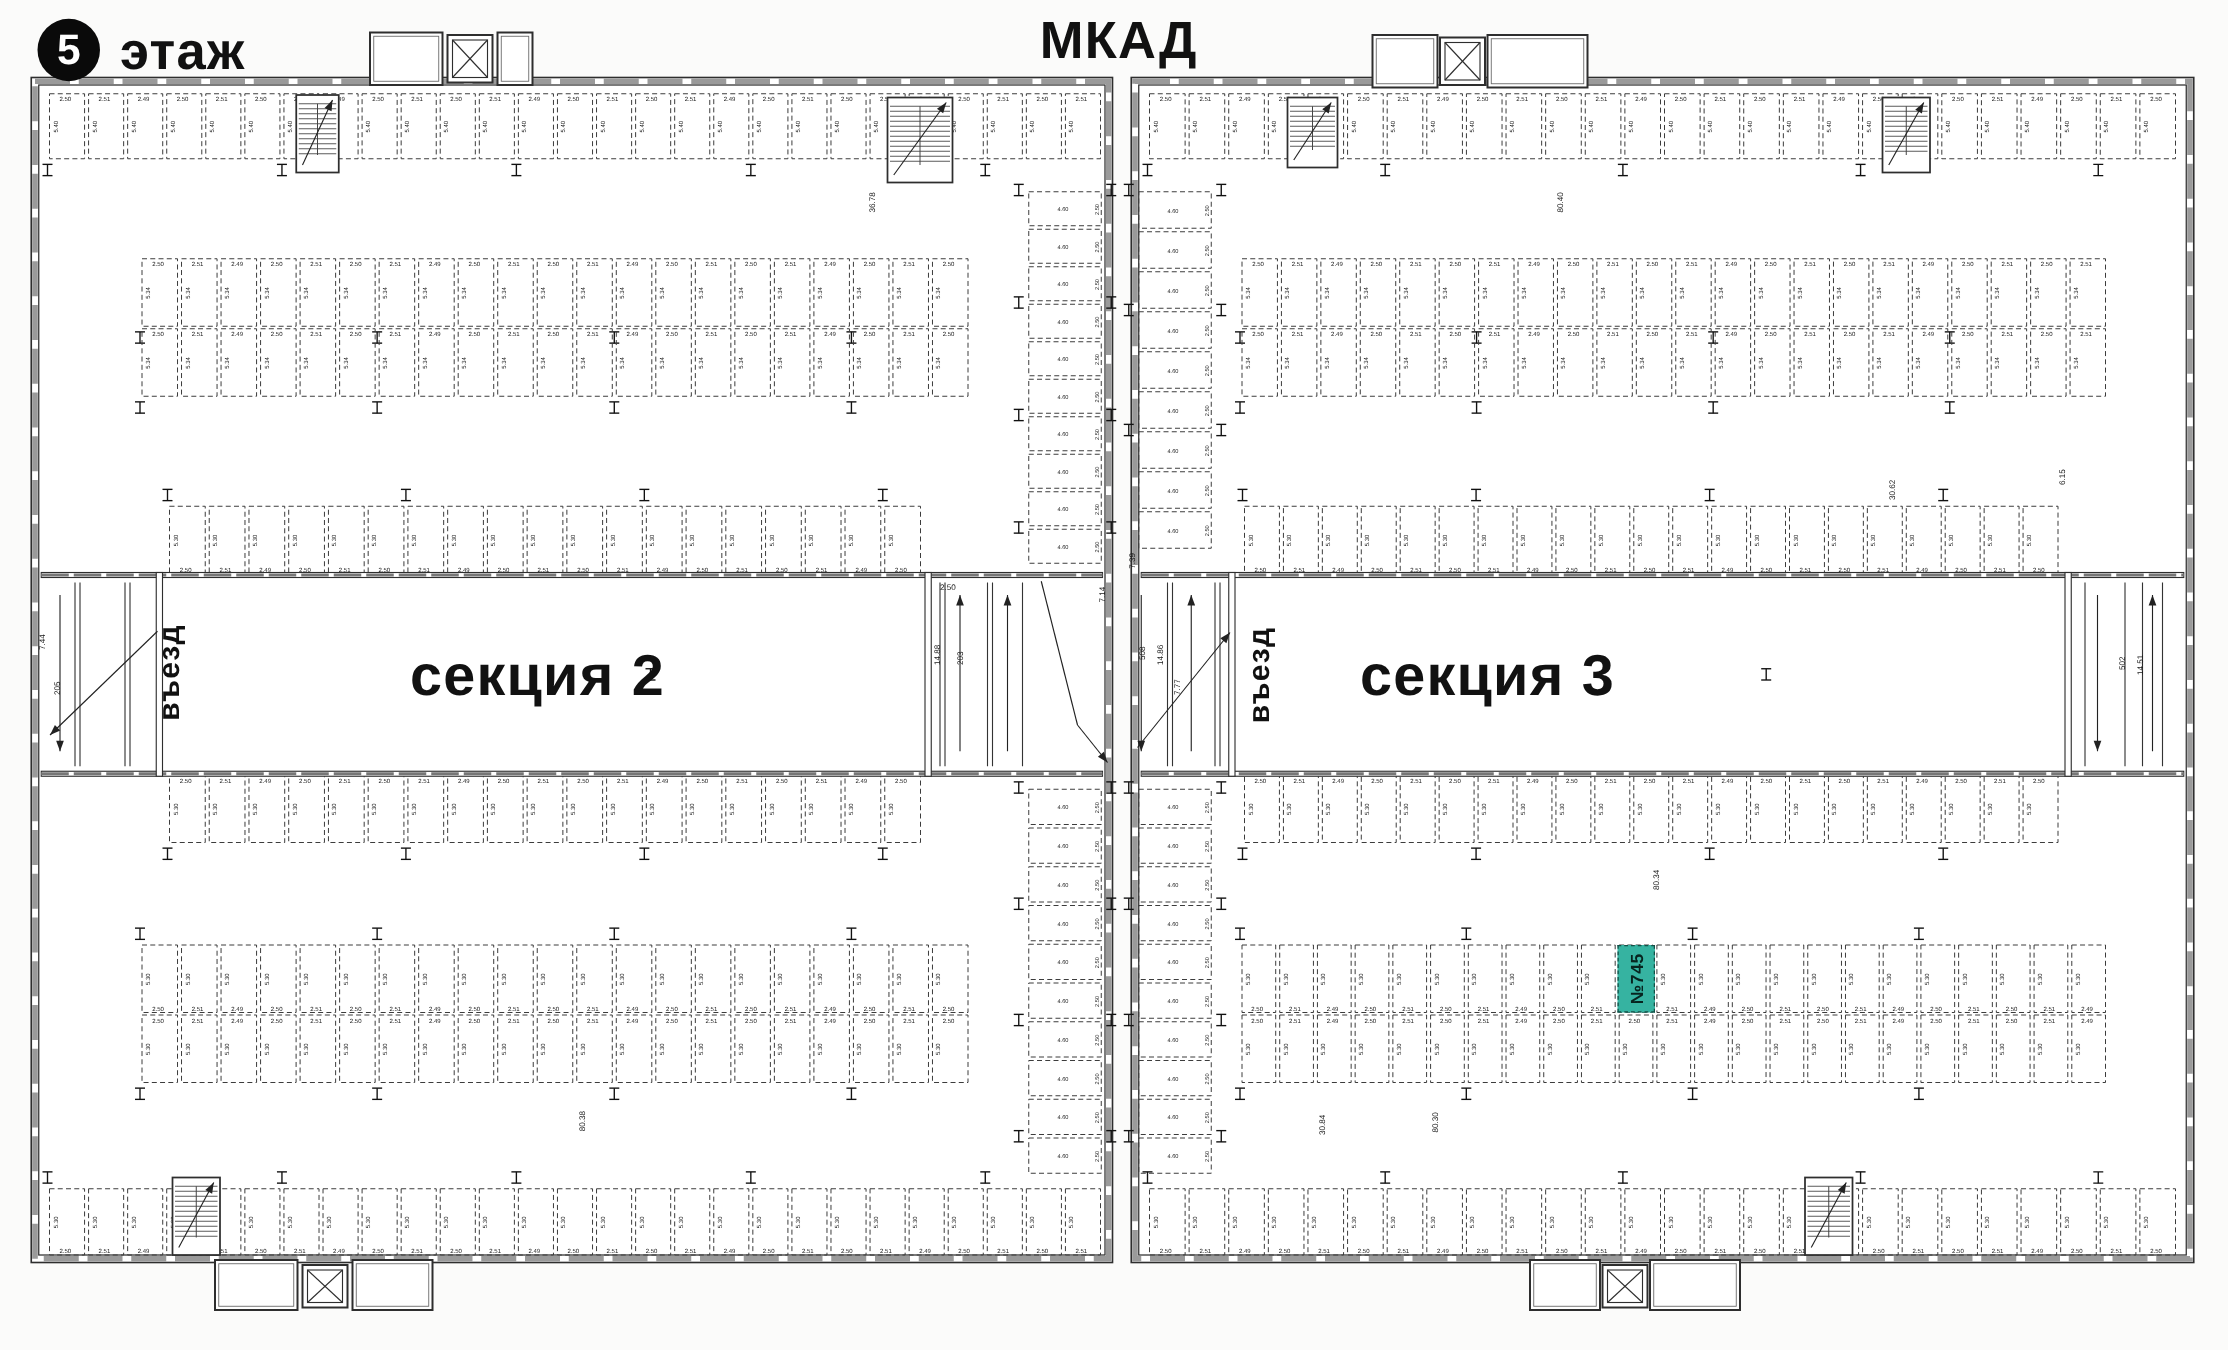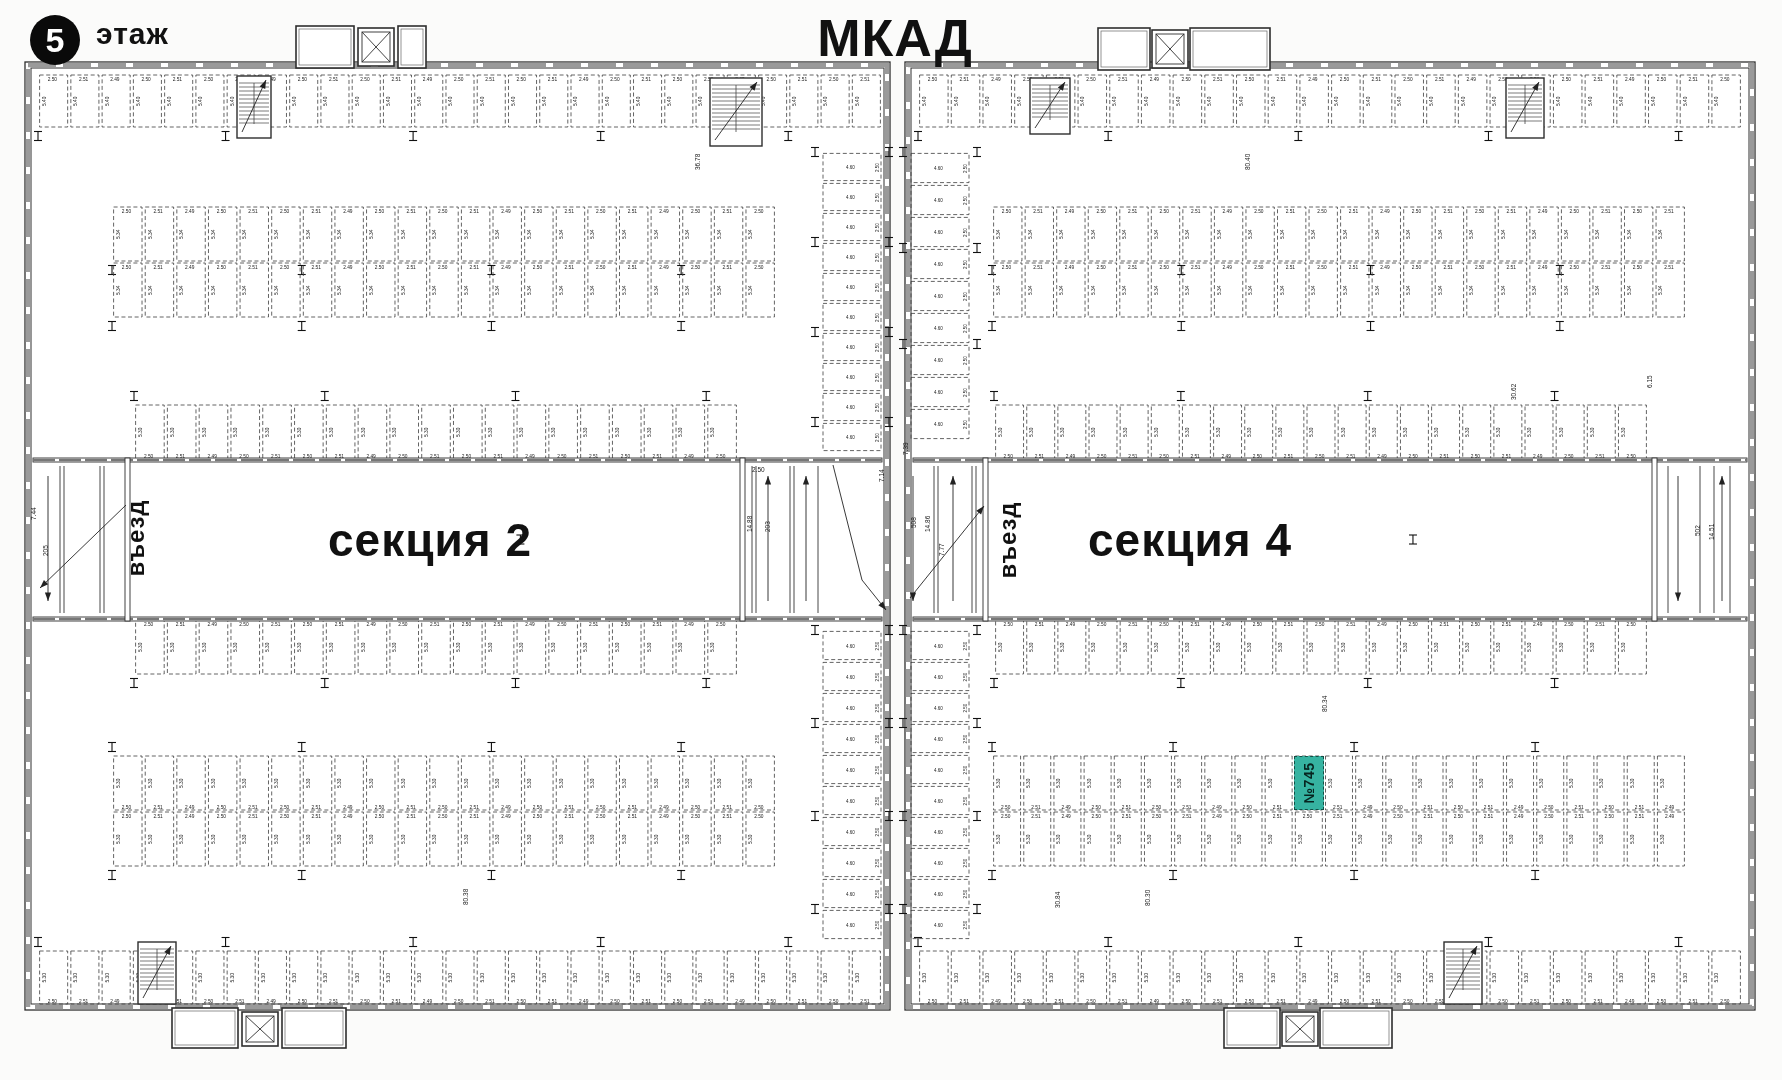--- a/index.html
+++ b/index.html
@@ -2,23 +2,23 @@
 <html><head>
 <meta charset="utf-8">
 <style>
   html,body{margin:0;padding:0;background:#fbfbfa;}
   .stage{position:relative;width:1782px;height:1080px;background:#fbfbfa;
          font-family:"Liberation Sans",sans-serif;color:#111;overflow:hidden;}
   #plan-svg{position:absolute;left:0;top:0;width:1782px;height:1080px;}
   .badge{position:absolute;left:30px;top:15px;width:50px;height:50px;border-radius:50%;
          background:#0a0a0a;color:#fff;display:flex;align-items:center;justify-content:center;
          font-size:34px;font-weight:bold;}
-  .floor-word{position:absolute;left:96px;top:17px;font-size:30px;font-weight:bold;letter-spacing:1px;}
+  .floor-word{position:absolute;left:96px;top:17px;font-size:42px;font-weight:bold;letter-spacing:1px;}
   .street-top{position:absolute;left:895px;top:8px;transform:translateX(-50%);
-              font-size:52px;font-weight:bold;letter-spacing:1px;white-space:nowrap;}
+              font-size:42px;font-weight:bold;letter-spacing:1px;white-space:nowrap;}
   .street-bottom{position:absolute;left:843px;top:1022px;transform:translateX(-50%);
               font-size:42px;font-weight:bold;white-space:nowrap;}
   .section-label{position:absolute;transform:translate(-50%,-50%);font-size:46px;font-weight:bold;
               letter-spacing:1px;white-space:nowrap;text-align:center;}
   .vjezd{position:absolute;transform:translate(-50%,-50%) rotate(-90deg);font-size:24px;
               font-weight:bold;letter-spacing:1px;white-space:nowrap;}
   .spot{position:absolute;display:flex;align-items:center;justify-content:center;
         border:1px dashed #134f46;box-sizing:border-box;cursor:pointer;}
   .spot-label{transform:rotate(-90deg);font-size:14px;font-weight:bold;white-space:nowrap;
         letter-spacing:.5px;color:#07241f;}
@@ -1724,21 +1724,21 @@
     </svg>
 
   <div class="badge">
     <span>5</span>
   </div>
   <div class="floor-word">этаж</div>
 
   <div class="street-top">МКАД</div>
 
   <div class="section-label" style="left:430px;top:540px;">секция 2</div>
-  <div class="section-label" style="left:1190px;top:540px;">секция 4</div>
+  <div class="section-label" style="left:1190px;top:540px;">секция 3</div>
 
   <div class="vjezd" style="left:136px;top:538px;">въезд</div>
   <div class="vjezd" style="left:1008px;top:540px;">въезд</div>
 
   <div class="spot" id="spot" style="left: 1294px; top: 756px; width: 30px; height: 54px; background: rgb(54, 179, 161);">
     <span class="spot-label">№745</span>
   </div>
 </div>
 
 </body></html>

